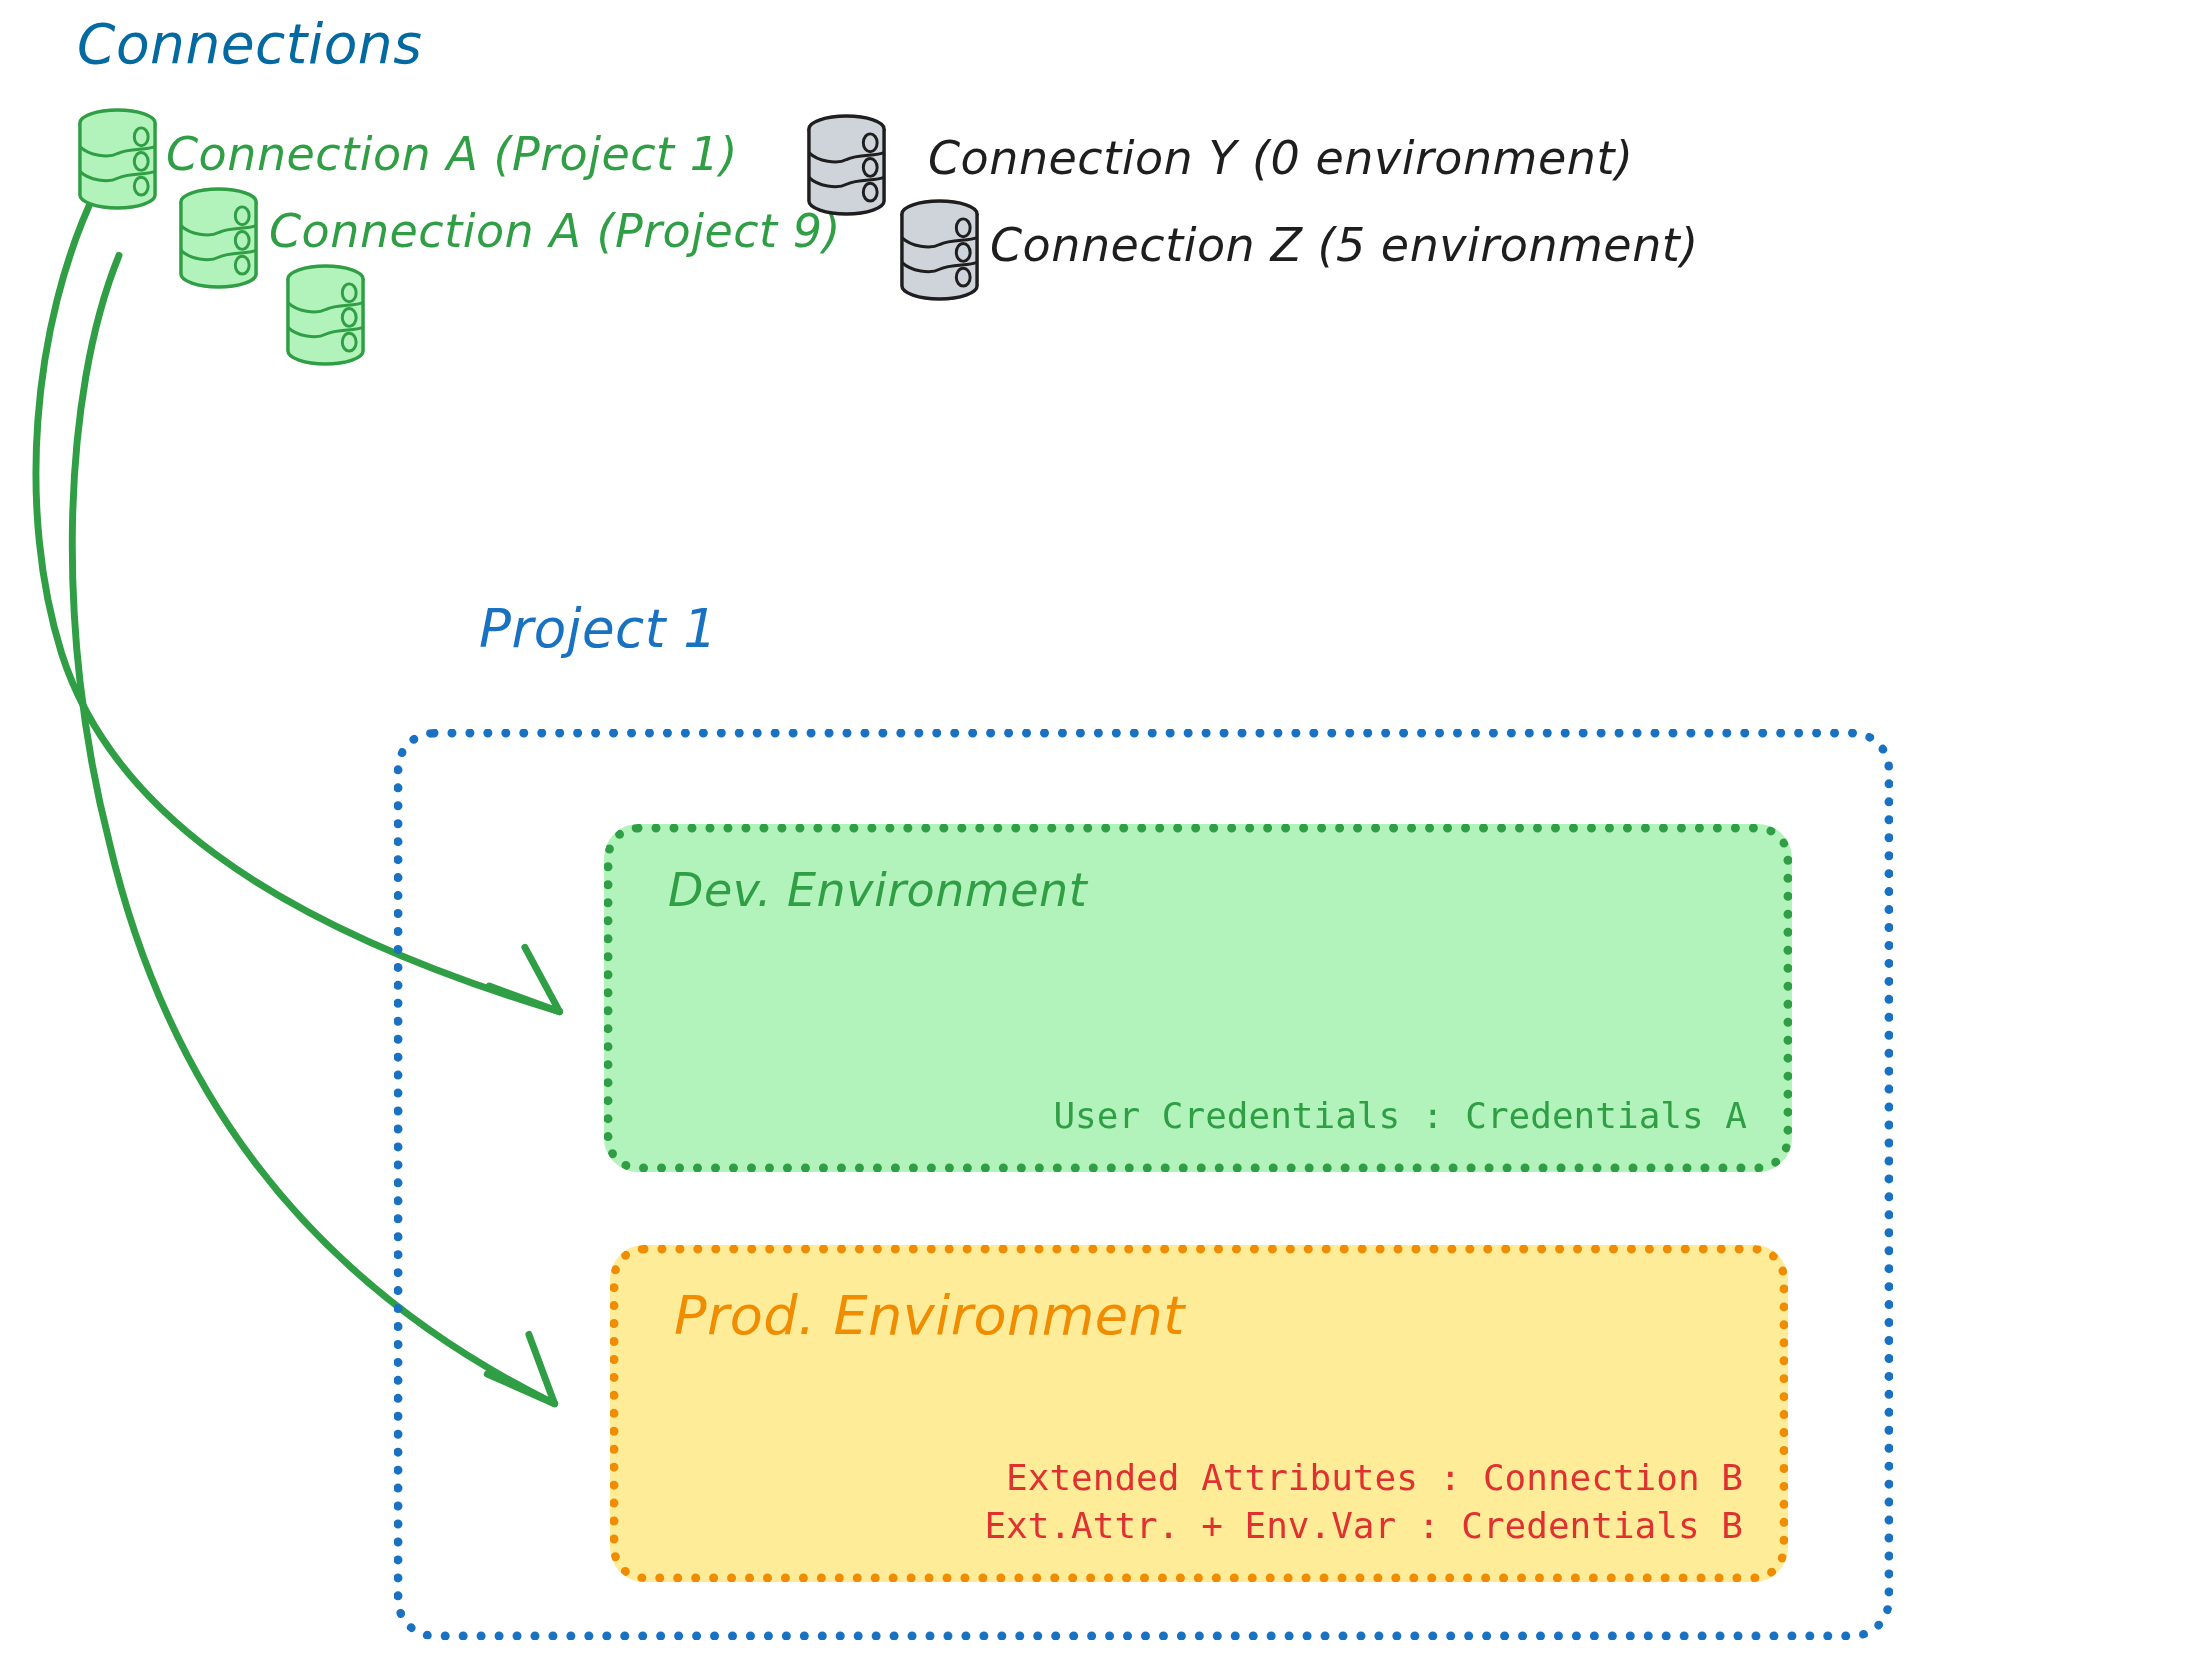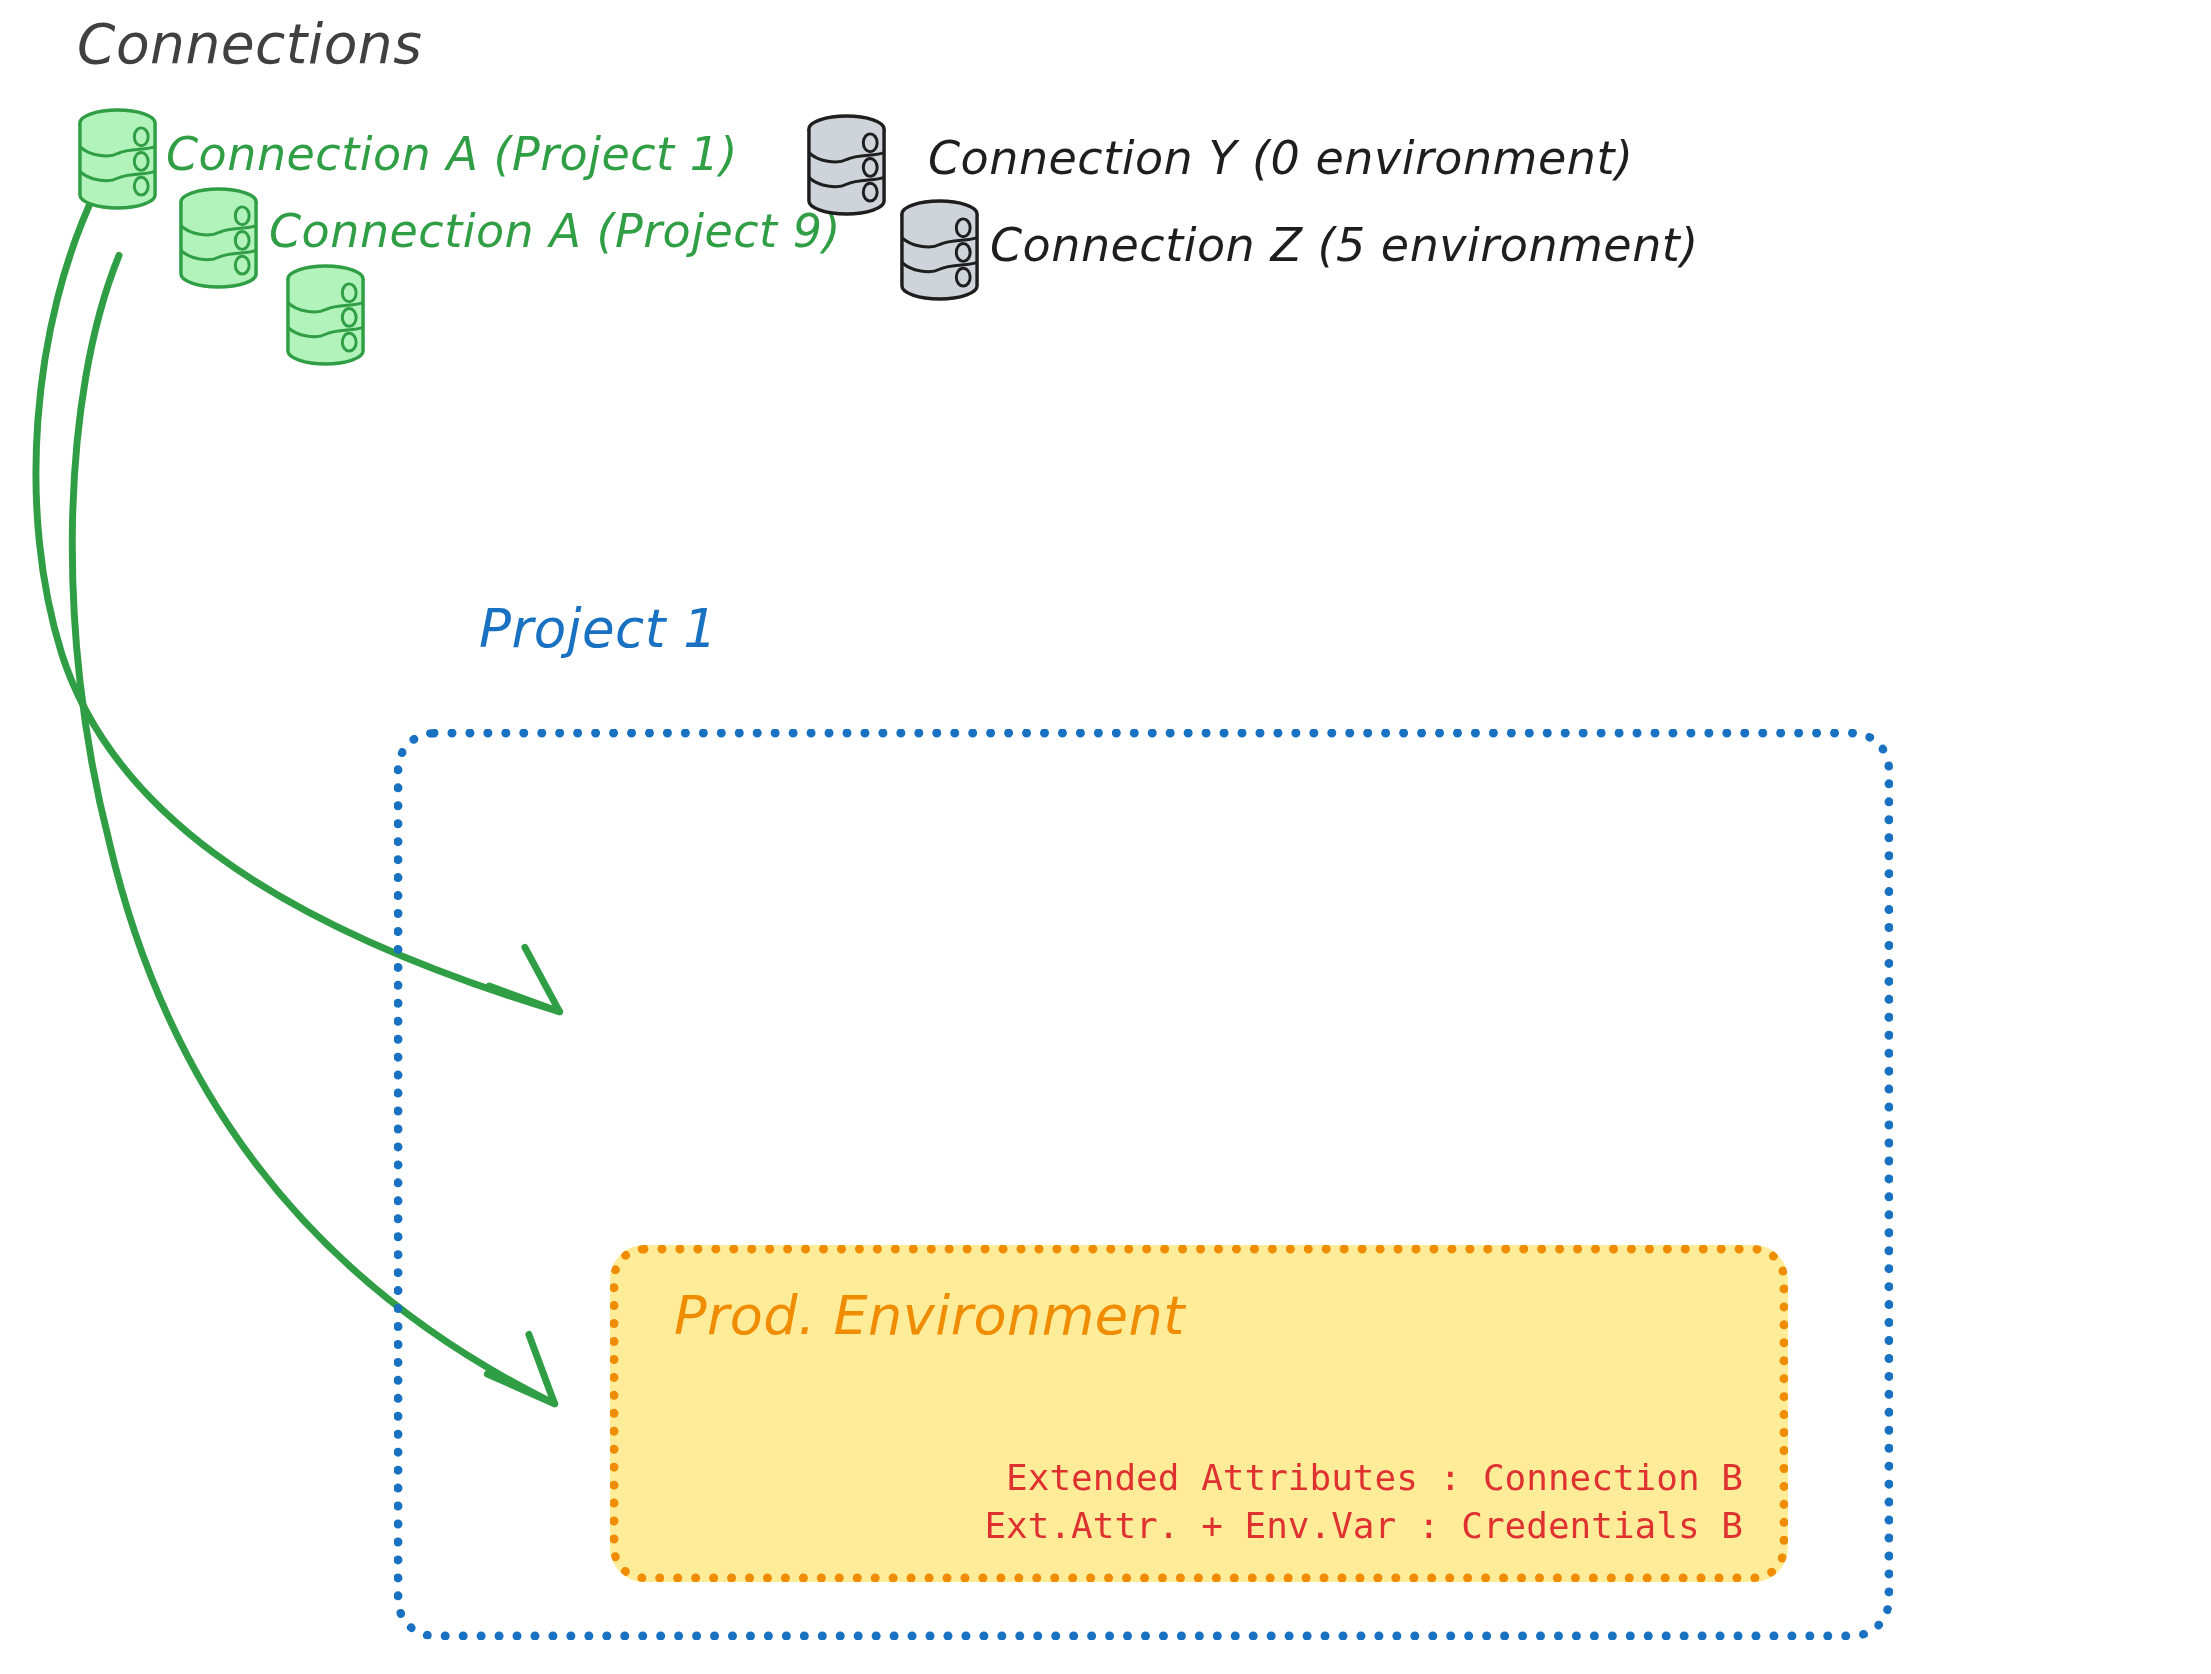--- a/index.html
+++ b/index.html
@@ -22,21 +22,21 @@
   
   .hand {
     font-family: "DejaVu Sans", sans-serif;
     font-weight: 400;
     letter-spacing: 0.5px;
     white-space: nowrap;
     line-height: 1.1;
   }
   .title-connections {
     font-size: 55px;
-    color: #404040;
+    color: #0369a1;
     font-style: italic;
   }
   .conn-label-green {
     font-size: 46px;
     color: #2f9e44;
     font-style: italic;
   }
   .conn-label-black {
     font-size: 46px;
     color: #1e1e1e;
@@ -191,20 +191,26 @@
     </svg>
   </div>
 
   <div class="abs hand conn-label-black" style="left:928px; top:133px;">Connection Y (0 environment)</div>
   <div class="abs hand conn-label-black" style="left:990px; top:220px;">Connection Z (5 environment)</div>
 
   <div class="abs hand project-title" style="left:479px; top:600px;">Project 1</div>
 
   <div class="abs project-box"></div>
 
+  <div class="abs env-box dev">
+    <div class="hand env-title-dev env-title">Dev. Environment</div>
+    <div class="env-lines">
+      <div class="mono mono-green">User Credentials : Credentials A</div>
+    </div>
+  </div>
 
   <div class="abs env-box prod">
     <div class="hand env-title-prod env-title">Prod. Environment</div>
     <div class="env-lines">
       <div class="mono mono-red">Extended Attributes : Connection B</div>
       <div class="mono mono-red">Ext.Attr. + Env.Var : Credentials B</div>
     </div>
   </div>
 
 </div>

